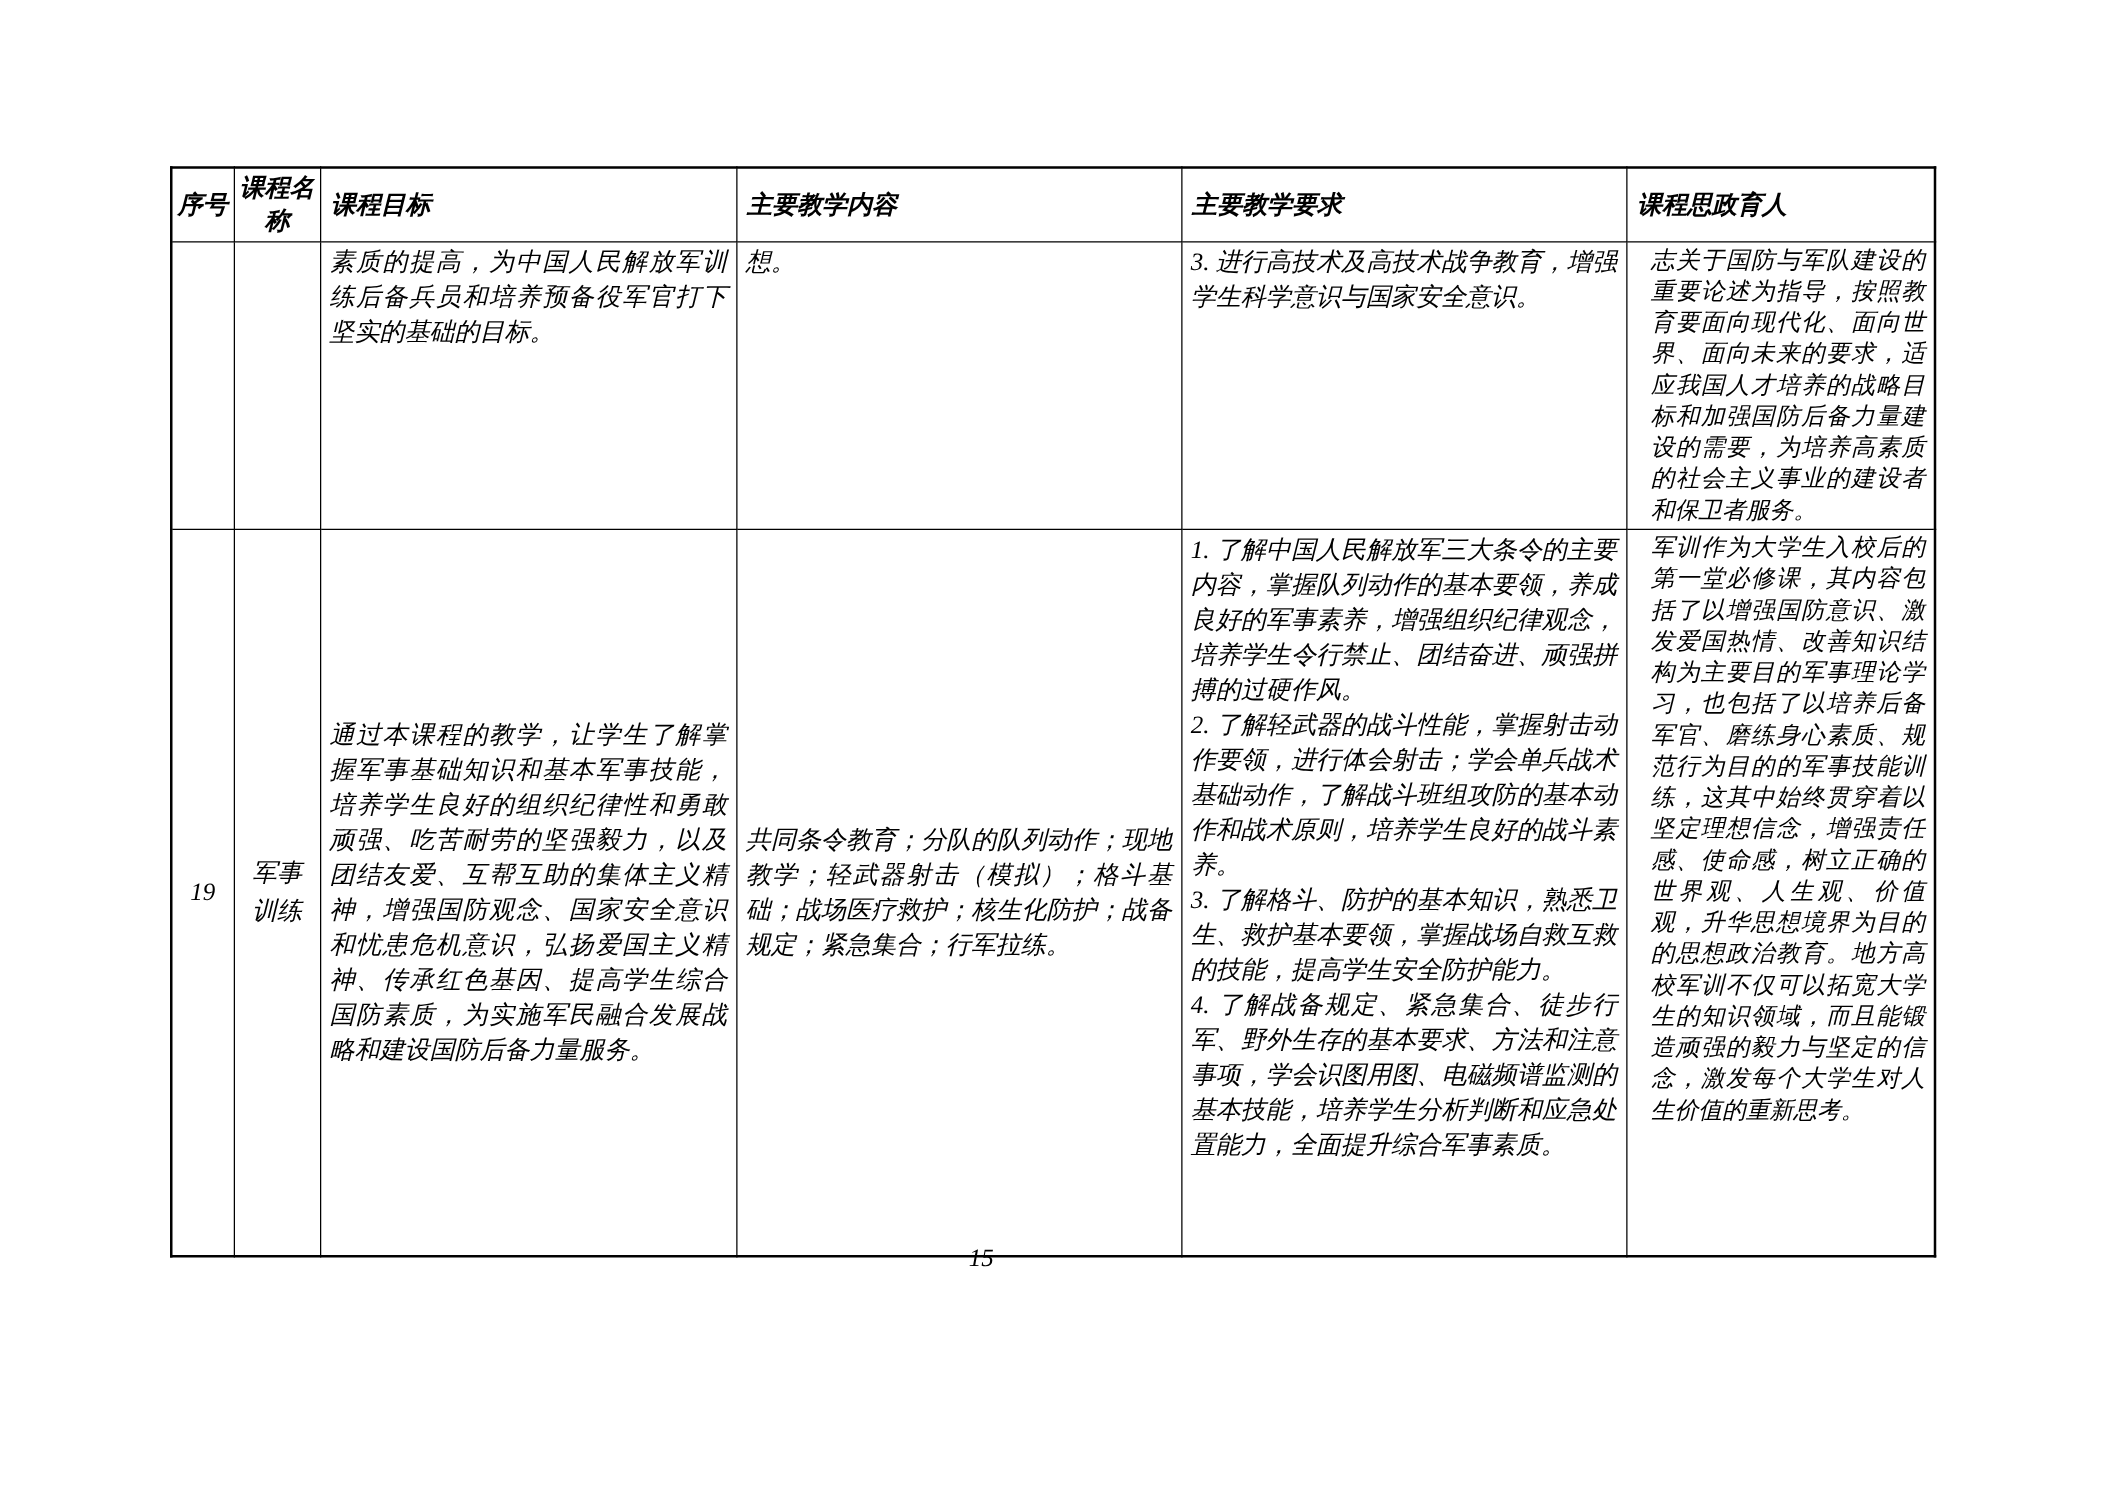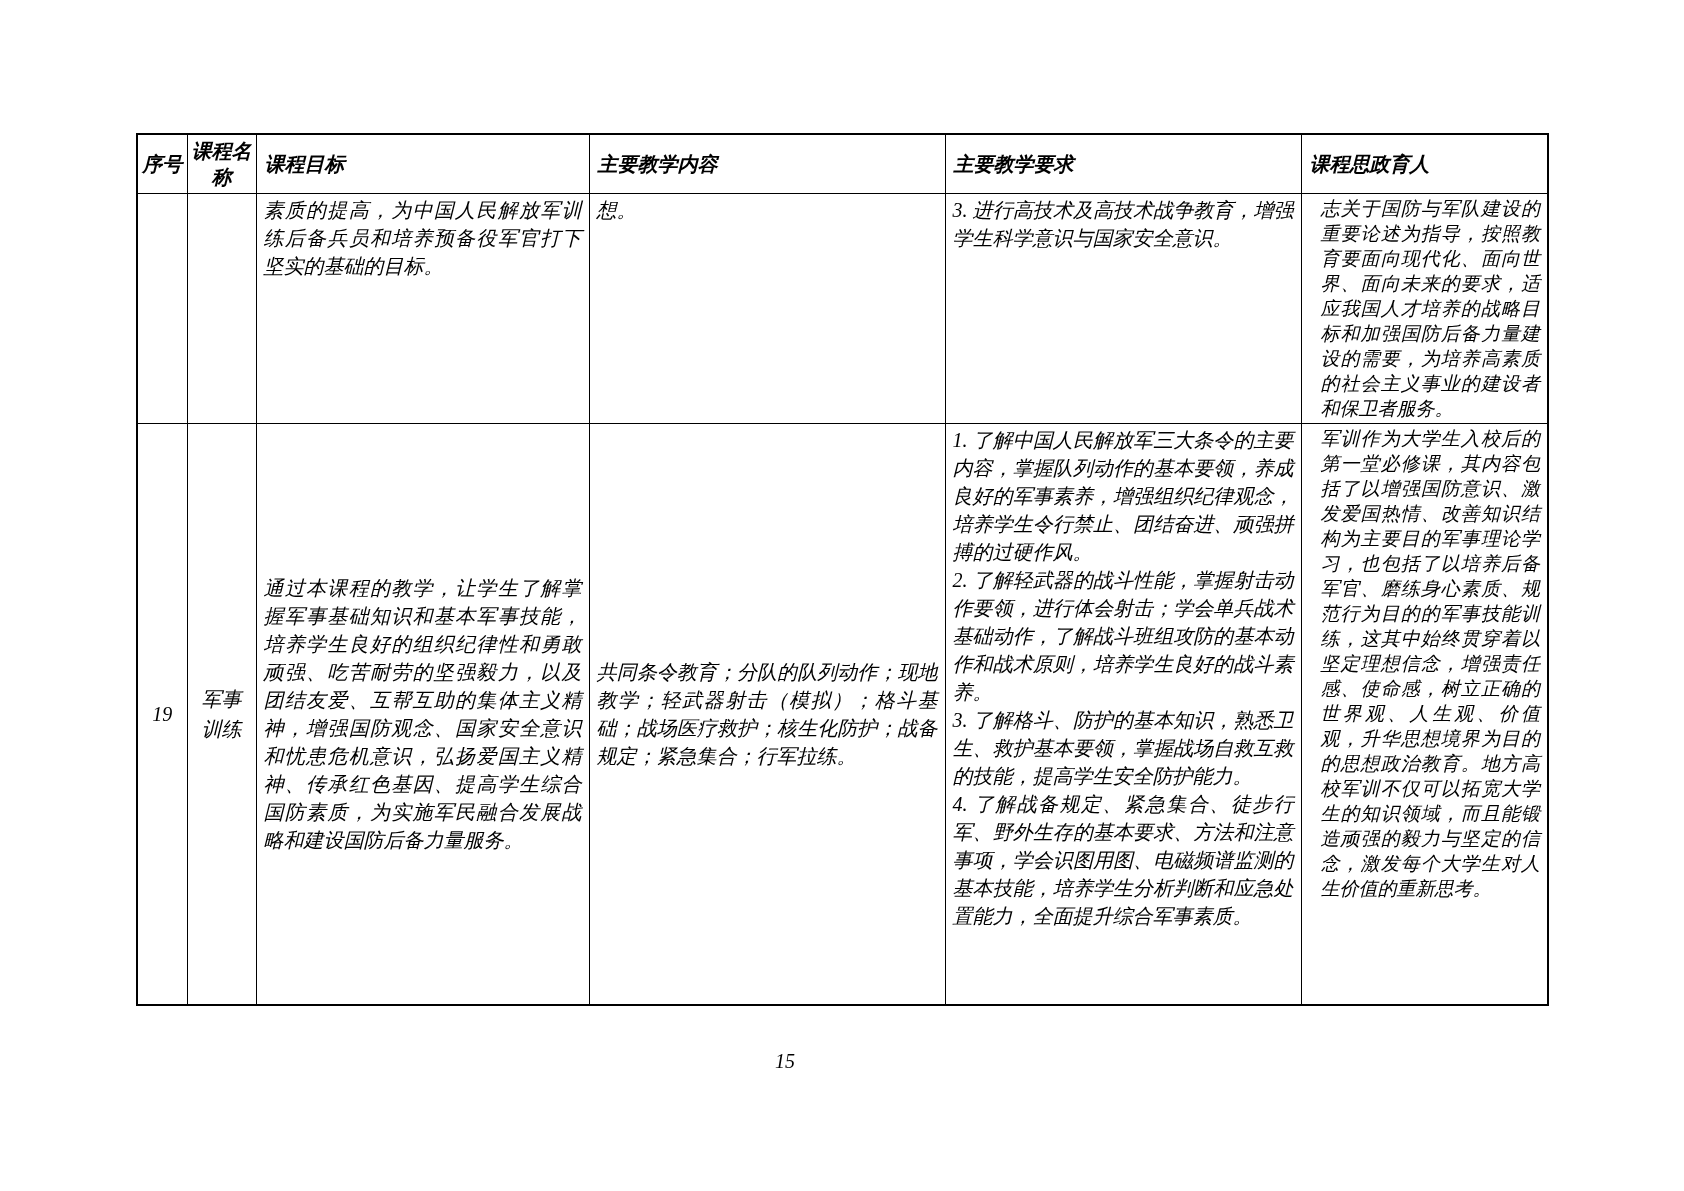--- a/index.html
+++ b/index.html
@@ -47,21 +47,21 @@
   td.vmid { vertical-align:middle; }
   td.ideo { line-height:25px; font-size:19px;padding-left:19px; }
   tr.r-head { height:59px; }
   tr.r-cont { height:226px; }
   tr.r-19 { height:582px; }
   tr.r-20 { height:40px; }
   tr.r-20 td .clip { height:32px; overflow:hidden; }
   td p { margin:0; }
   .page-number {
     position:absolute;
-    left:700px; top:1050px;
+    left:700px; top:996px;
     width:170px;
     text-align:center;
     font-size:20px;
     color:#000;
   }
 </style>
 </head>
 <body>
 
 <div class="page">

